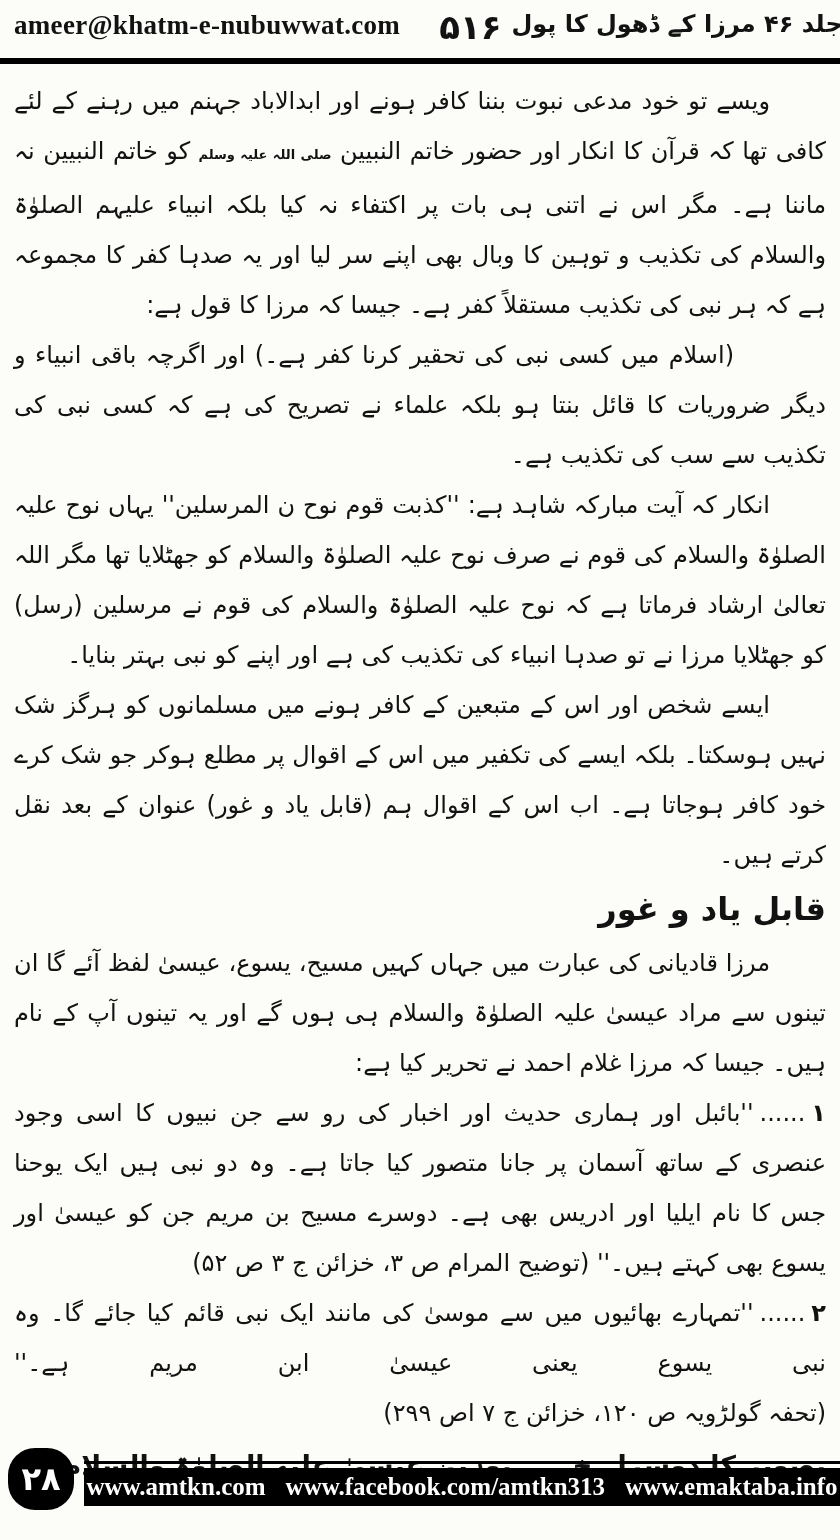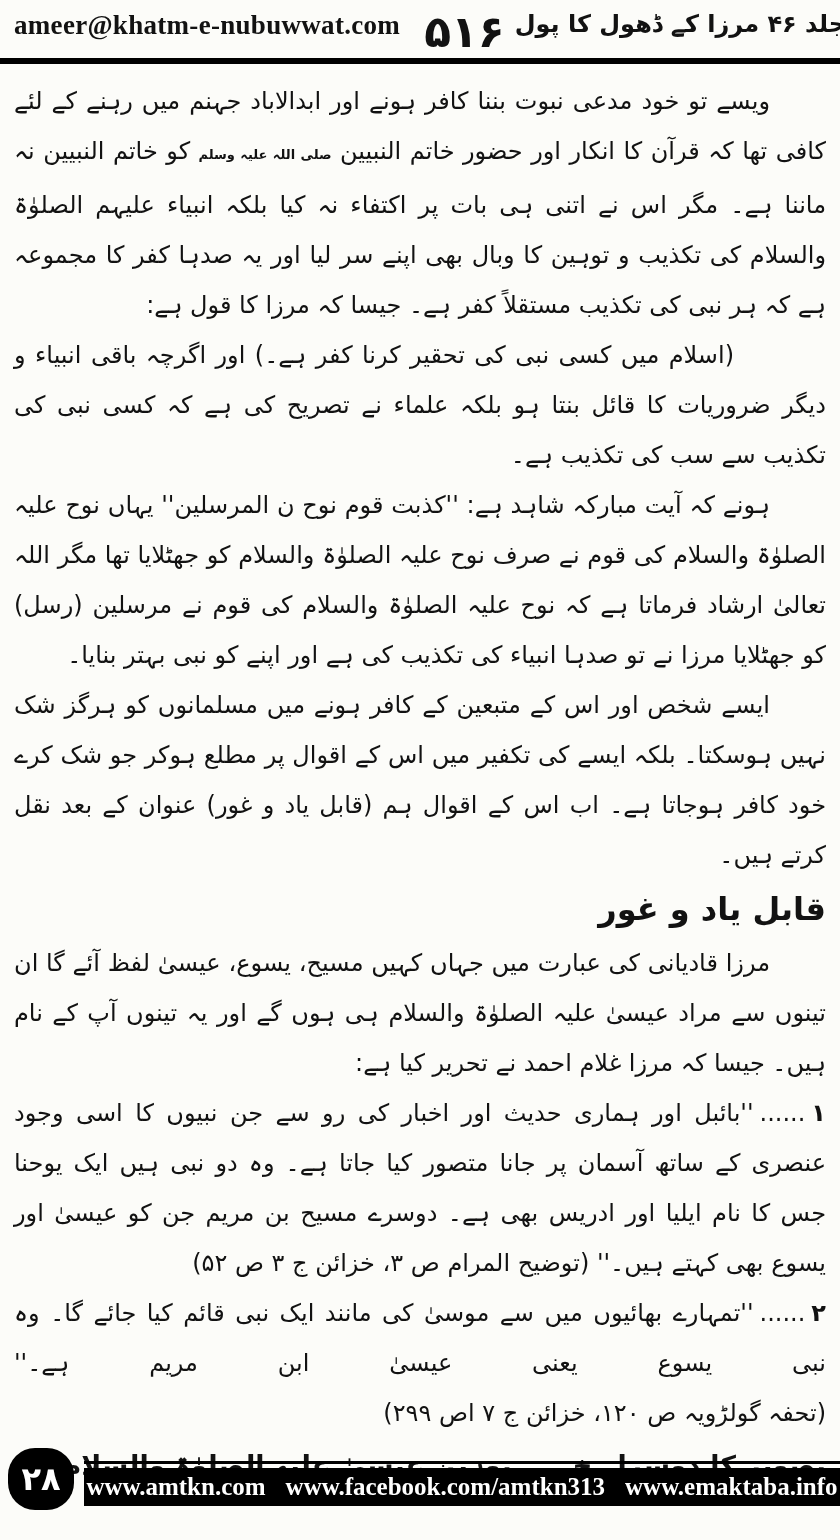--- a/index.html
+++ b/index.html
@@ -12,22 +12,22 @@
   
   .hdr {
     display:flex; justify-content:space-between;
     padding:10px 14px 2px 14px; height:58px;
   }
   .hdr-email {
     font-family:"Liberation Serif", serif; font-weight:bold;
     font-size:27px; letter-spacing:.3px; white-space:nowrap;
   }
   .hdr-num {
-    font-size:44px; font-weight:bold; line-height:1;
-    margin:0 10px 0 24px; direction:rtl;
+    font-size:34px; font-weight:bold; line-height:1;
+    margin:0 10px 0 39px; direction:rtl;
   }
   .hdr-title {
     direction:rtl; font-weight:bold; font-size:24px;
     white-space:nowrap; text-align:left;
   }
   .hdr-rule { height:6px; background:#000; }
 
   
   .bodytxt {
     direction:rtl; text-align:justify;
@@ -76,21 +76,21 @@
     <div class="hdr-title">احتساب جلد ۴۶ مرزا کے ڈھول کا پول</div>
   </div>
   <div class="hdr-rule"></div>
 
   <div class="bodytxt">
 
     <p class="para ind"><span>ویسے تو خود مدعی نبوت بننا کافر ہونے اور ابدالاباد جہنم میں رہنے کے لئے کافی تھا کہ قرآن کا انکار اور حضور خاتم النبیین</span> <span class="pbuh">صلی اللہ علیہ وسلم</span> <span>کو خاتم النبیین نہ ماننا ہے۔ مگر اس نے اتنی ہی بات پر اکتفاء نہ کیا بلکہ انبیاء علیہم الصلوٰۃ والسلام کی تکذیب و توہین کا وبال بھی اپنے سر لیا اور یہ صدہا کفر کا مجموعہ ہے کہ ہر نبی کی تکذیب مستقلاً کفر ہے۔ جیسا کہ مرزا کا قول ہے:</span></p>
 
     <p class="para ind-lg">(اسلام میں کسی نبی کی تحقیر کرنا کفر ہے۔) اور اگرچہ باقی انبیاء و دیگر ضروریات کا قائل بنتا ہو بلکہ علماء نے تصریح کی ہے کہ کسی نبی کی تکذیب سے سب کی تکذیب ہے۔</p>
 
-    <p class="para ind"><span>ہونے کہ آیت مبارکہ شاہد ہے:</span> <span class="ayat-quote">''کذبت قوم نوح ن المرسلین''</span> <span>یہاں نوح علیہ الصلوٰۃ والسلام کی قوم نے صرف نوح علیہ الصلوٰۃ والسلام کو جھٹلایا تھا مگر اللہ تعالیٰ ارشاد فرماتا ہے کہ نوح علیہ الصلوٰۃ والسلام کی قوم نے مرسلین (رسل) کو جھٹلایا مرزا نے تو صدہا انبیاء کی تکذیب کی ہے اور اپنے کو نبی بہتر بنایا۔</span></p>
+    <p class="para ind"><span>انکار کہ آیت مبارکہ شاہد ہے:</span> <span class="ayat-quote">''کذبت قوم نوح ن المرسلین''</span> <span>یہاں نوح علیہ الصلوٰۃ والسلام کی قوم نے صرف نوح علیہ الصلوٰۃ والسلام کو جھٹلایا تھا مگر اللہ تعالیٰ ارشاد فرماتا ہے کہ نوح علیہ الصلوٰۃ والسلام کی قوم نے مرسلین (رسل) کو جھٹلایا مرزا نے تو صدہا انبیاء کی تکذیب کی ہے اور اپنے کو نبی بہتر بنایا۔</span></p>
 
     <p class="para ind">ایسے شخص اور اس کے متبعین کے کافر ہونے میں مسلمانوں کو ہرگز شک نہیں ہوسکتا۔ بلکہ ایسے کی تکفیر میں اس کے اقوال پر مطلع ہوکر جو شک کرے خود کافر ہوجاتا ہے۔ اب اس کے اقوال ہم (قابل یاد و غور) عنوان کے بعد نقل کرتے ہیں۔</p>
 
     <div class="h-big">قابل یاد و غور</div>
 
     <p class="para ind">مرزا قادیانی کی عبارت میں جہاں کہیں مسیح، یسوع، عیسیٰ لفظ آئے گا ان تینوں سے مراد عیسیٰ علیہ الصلوٰۃ والسلام ہی ہوں گے اور یہ تینوں آپ کے نام ہیں۔ جیسا کہ مرزا غلام احمد نے تحریر کیا ہے:</p>
 
     <p class="para"><span class="item-num">۱</span><span class="item-dots">......</span><span>''بائبل اور ہماری حدیث اور اخبار کی رو سے جن نبیوں کا اسی وجود عنصری کے ساتھ آسمان پر جانا متصور کیا جاتا ہے۔ وہ دو نبی ہیں ایک یوحنا جس کا نام ایلیا اور ادریس بھی ہے۔ دوسرے مسیح بن مریم جن کو عیسیٰ اور یسوع بھی کہتے ہیں۔''</span> <span class="cite">(توضیح المرام ص ۳، خزائن ج ۳ ص ۵۲)</span></p>
 
     <p class="para"><span class="item-num">۲</span><span class="item-dots">......</span><span>''تمہارے بھائیوں میں سے موسیٰ کی مانند ایک نبی قائم کیا جائے گا۔ وہ نبی یسوع یعنی عیسیٰ ابن مریم ہے۔''</span> <span class="cite">(تحفہ گولڑویہ ص ۱۲۰، خزائن ج ۷ اص ۲۹۹)</span></p>

